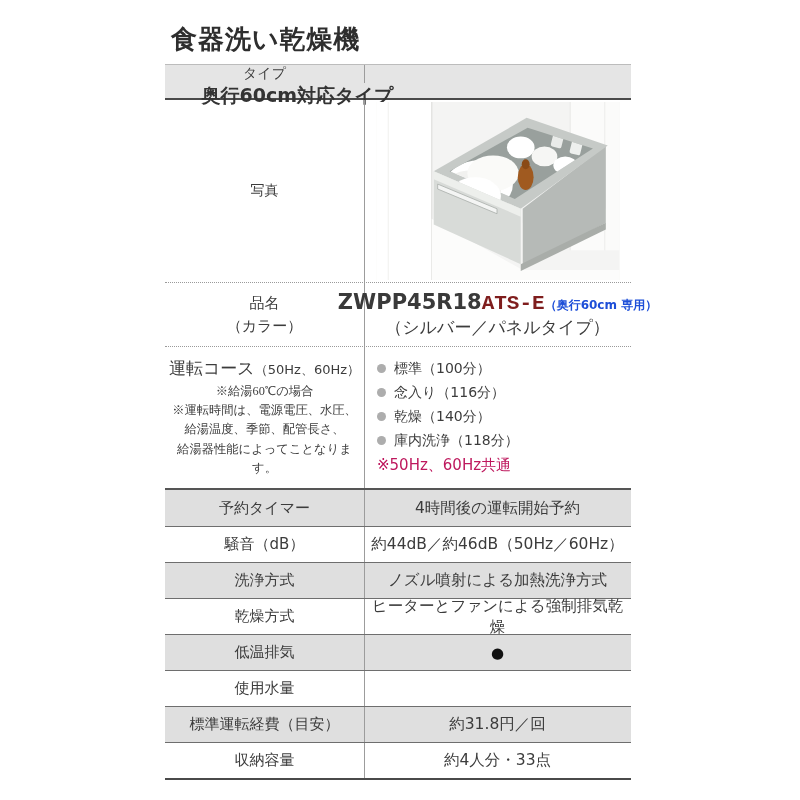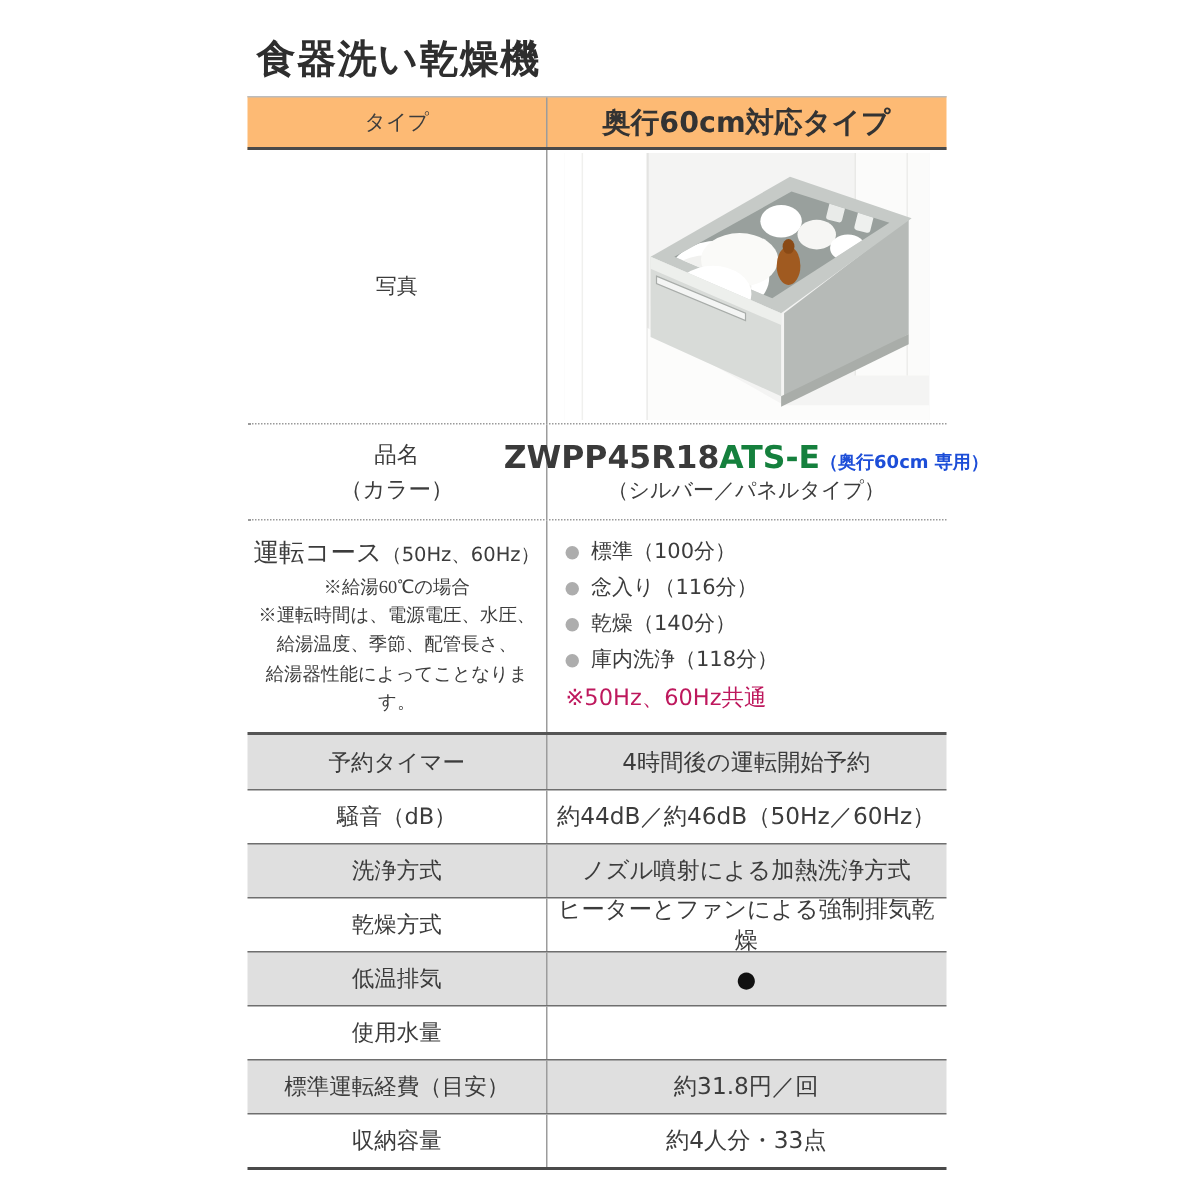--- a/index.html
+++ b/index.html
@@ -19,36 +19,36 @@
   .spec-table{
     position:absolute;left:165px;top:64px;width:466px;
     border-bottom:2px solid #4a4a4a;
   }
   .trow{display:flex;box-sizing:border-box;}
   .cell{box-sizing:border-box;display:flex;flex-direction:column;align-items:center;justify-content:center;text-align:center;}
   .cell-l{width:200px;border-right:1px solid #9c9c9c;}
   .cell-r{width:265px;}
 
   
-  .header-row{height:36px;background:#fdba74;border-top:1px solid #bcbcbc;border-bottom:2px solid #4a4a4a;}
+  .header-row{height:36px;background:#e5e5e5;border-top:1px solid #bcbcbc;border-bottom:2px solid #4a4a4a;flex-direction:column;}
   .header-row .cell-l{font-size:14px;}
   .header-row .cell-r{font-size:19px;font-weight:bold;color:#333;}
 
   
   .photo-row{height:182px;background:#fff;}
   .photo-row .cell-l{font-size:14px;}
   .photo-wrap{width:246px;height:178px;}
 
   
   .name-row{height:64px;border-top:1px dotted #9a9a9a;background:#fff;}
   .name-row .cell-l{font-size:15px;line-height:1.5;}
   .model-line{font-size:21px;font-weight:600;color:#3a3a3a;white-space:nowrap;}
-  .model-suffix{color:#15803d;}
+  .model-suffix{color:#7f1d1d;font-family:Liberation Mono, monospace;}
   .model-note{font-size:12px;font-weight:600;color:#1d4ed8;}
-  .color-line{font-size:14px;margin-top:1px;}
+  .color-line{font-size:17px;margin-top:1px;}
 
   
   .course-row{height:144px;border-top:1px dotted #9a9a9a;border-bottom:2px solid #555;background:#fff;}
   .course-row .cell-l{justify-content:center;padding:0 4px;}
   .course-title{font-size:17px;white-space:nowrap;}
   .course-title-sub{font-size:13px;}
   .course-notes{font-size:12.3px;line-height:1.55;white-space:pre-line;margin-top:2px;font-family:Liberation Serif, serif;}
   .course-row .cell-r{align-items:flex-start;justify-content:flex-start;padding:10px 0 0 12px;text-align:left;}
   .course-list{list-style:none;margin:0;padding:0;}
   .course-list li{display:flex;align-items:center;font-size:14px;line-height:23px;margin-bottom:1px;}

